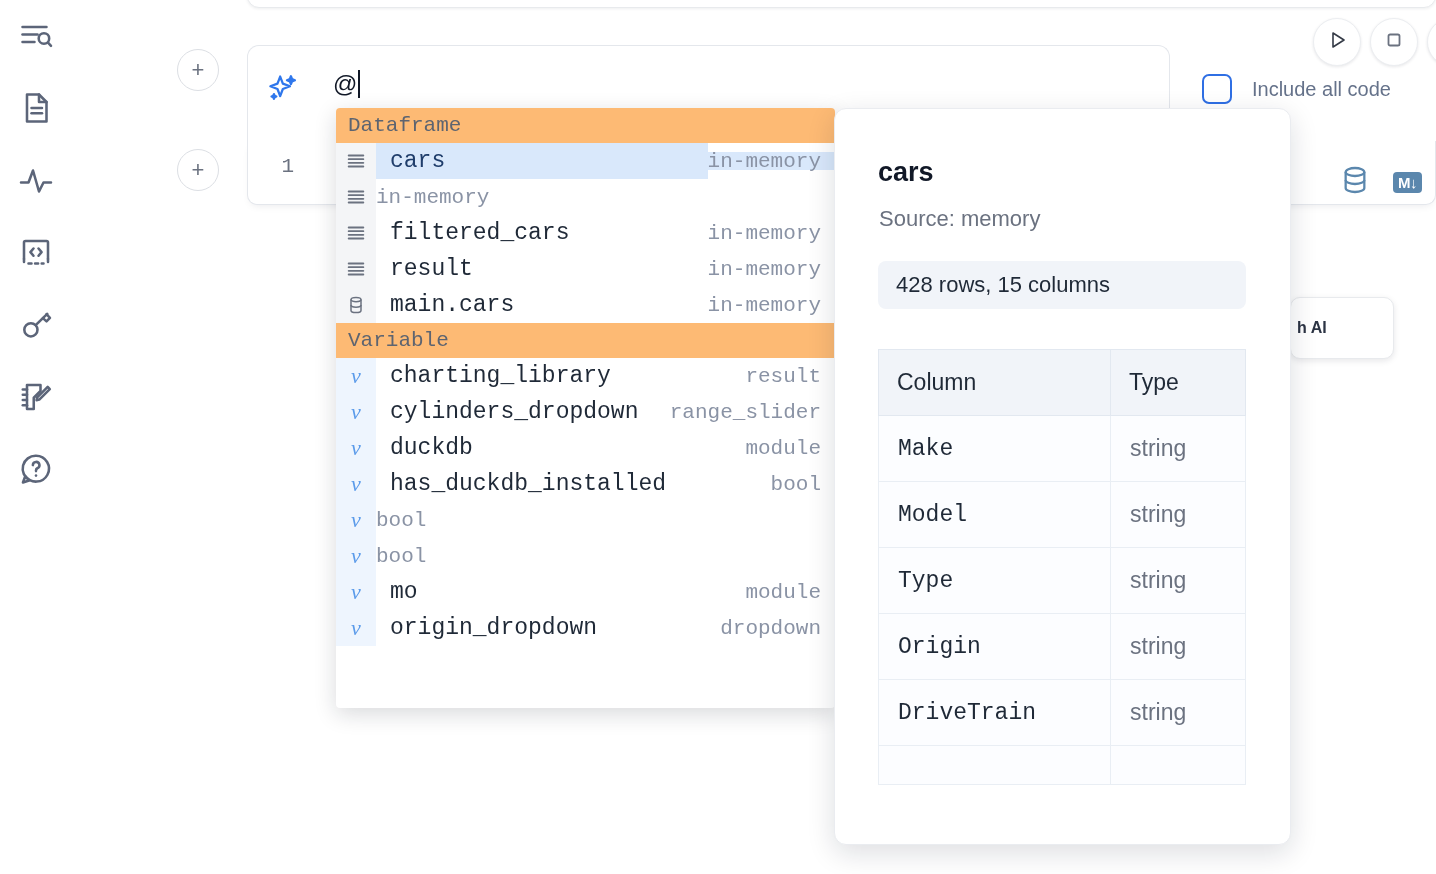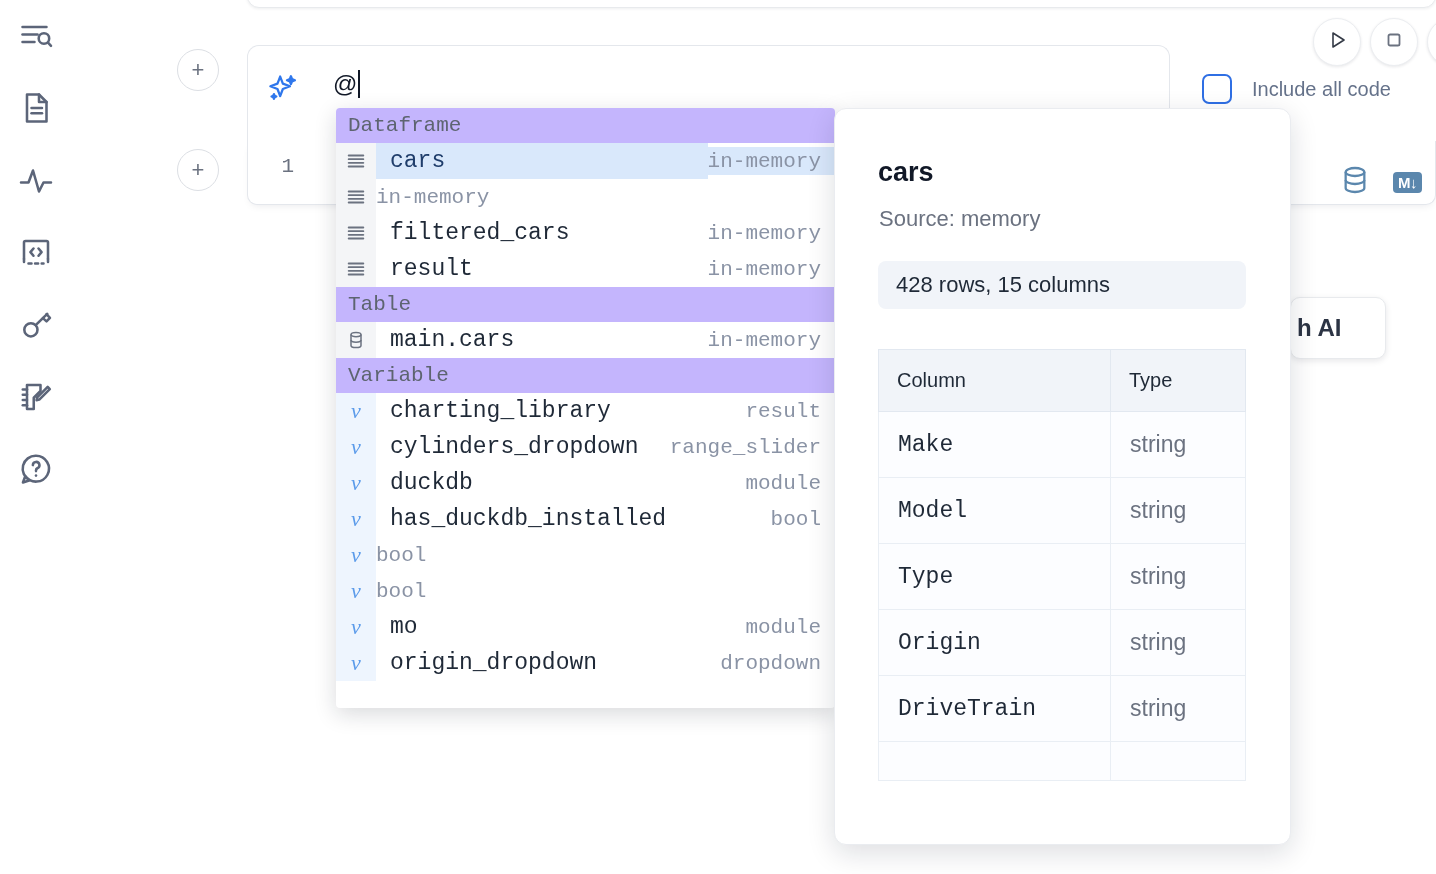--- a/index.html
+++ b/index.html
@@ -59,61 +59,61 @@
           box-shadow:0 4px 8px -4px rgba(16,24,40,.10); }
   .cell-gutter { position:absolute; left:268px; top:155px; width:26px; text-align:right;
                  font-family:"Liberation Mono", monospace; font-size:21px; color:#6b7280; }
   .cell-icons { position:absolute; right:14px; top:164px; display:flex; align-items:center; gap:22px; }
   .md-badge { display:inline-flex; align-items:center; justify-content:center;
               background:#5b87ad; color:#fff; border-radius:4px; padding:2px 5px;
               font-size:15px; font-weight:bold; font-family:"Liberation Sans", sans-serif;
               letter-spacing:-0.5px; }
 
   
-  .ai-pill { position:absolute; left:1290px; top:297px; width:96px; height:62px;
+  .ai-pill { position:absolute; left:1290px; top:297px; width:104px; height:62px;
              background:#fff; border:1px solid #e8eaed; border-radius:10px;
              box-shadow:0 2px 6px rgba(16,24,40,.10);
              display:flex; align-items:center; padding-left:6px;
-             font-size:24px; color:#2c3444; font-weight:600; overflow:hidden; }
+             font-size:16px; color:#2c3444; font-weight:600; overflow:hidden; }
 
   
   .dd { position:absolute; left:336px; top:108px; width:499px; height:600px;
         background:#fff; border-radius:4px; overflow:hidden;
         box-shadow:0 6px 22px rgba(16,24,40,.16); z-index:20; }
-  .dd-group { background:#c4b5fd; color:#5d6470; font-size:21px;
+  .dd-group { background:#fdba74; color:#5d6470; font-size:21px;
               font-family:"Liberation Mono", monospace; padding:6px 0 6px 12px; }
   .dd-row { position:relative; display:flex; align-items:center; height:36px;
             background:#fff; cursor:pointer; }
   .dd-row.sel .dd-name, .dd-row.sel .dd-kind { background:#d9e8fb; }
   .dd-ico { width:40px; flex:0 0 40px; height:36px; background:#f4f5f7;
             display:flex; align-items:center; justify-content:center; color:#4b5563; }
   .dd-ico.var { background:#eef5fe; color:#5b9bea; font-family:"Liberation Serif", serif;
                 font-style:italic; font-size:22px; }
   .dd-body { display:flex; flex:1; align-items:center; height:36px; min-width:0; }
   .dd-name { flex:1; padding-left:14px; font-family:"Liberation Mono", monospace;
              font-size:23px; color:#1f2937; white-space:nowrap; height:36px;
              display:flex; align-items:center; }
   .dd-row.sel .dd-name { color:#1f3d6b; }
   .dd-kind { font-family:"Liberation Mono", monospace; font-size:21px; color:#8a93a5;
-             padding-right:14px; white-space:nowrap; height:28px;
+             padding-right:14px; white-space:nowrap; height:18px;
              display:flex; align-items:center; justify-content:flex-end; }
 
   
   .pv { position:absolute; left:834px; top:108px; width:457px; height:737px;
         background:#fff; border:1px solid #eaecf0; border-radius:12px;
         box-shadow:0 8px 28px rgba(16,24,40,.14); z-index:25; overflow:hidden; }
   .pv-title { position:absolute; left:43px; top:48px; font-size:27px; font-weight:bold; color:#111827; }
   .pv-src   { position:absolute; left:44px; top:97px; font-size:22px; color:#6b7280; }
   .pv-chip  { position:absolute; left:43px; top:152px; width:368px; height:48px;
               background:#f1f4f9; border-radius:8px; display:flex; align-items:center;
               padding-left:18px; font-size:22px; color:#1f2937; }
   .pv-table { position:absolute; left:43px; top:240px; width:368px;
               border-collapse:collapse; }
   .pv-table th { background:#f1f4f9; border:1px solid #e2e8f0; text-align:left;
-                 padding:19px 18px; font-size:20px; font-weight:normal; color:#1f2937; }
+                 padding:19px 18px; font-size:23px; font-weight:normal; color:#1f2937; }
   .pv-table td { border:1px solid #e9eef4; padding:19px 19px; font-size:23px; color:#1f2937;
                  background:#fcfdff; }
   .pv-table td.col { font-family:"Liberation Mono", monospace; }
   .pv-table td.typ { color:#6b7280; font-family:"Liberation Sans", sans-serif; }
   .pv-table th.c1, .pv-table td.c1 { width:232px; }
 </style>
 </head>
 <body>
 
 <div id="root">
@@ -300,21 +300,20 @@
             <line x1="4" y1="10" x2="20" y2="10"></line>
             <line x1="4" y1="14" x2="20" y2="14"></line>
             <line x1="4" y1="18" x2="20" y2="18"></line>
           </svg>
         </div>
         <div class="dd-body">
           <div class="dd-name">result</div>
           <div class="dd-kind">in-memory</div>
         </div>
       </div>
-      <div class="dd-group">Table</div>
       <div class="dd-row">
         <div class="dd-ico">
           <svg width="20" height="20" viewBox="0 0 24 24" fill="none" stroke="#6b7280" stroke-width="1.8">
             <ellipse cx="12" cy="5.5" rx="6" ry="2.6"></ellipse>
             <path d="M6 5.5v13c0 1.4 2.7 2.6 6 2.6s6-1.2 6-2.6v-13"></path>
             <path d="M6 12c0 1.4 2.7 2.6 6 2.6s6-1.2 6-2.6"></path>
           </svg>
         </div>
         <div class="dd-body">
           <div class="dd-name">main.cars</div>

